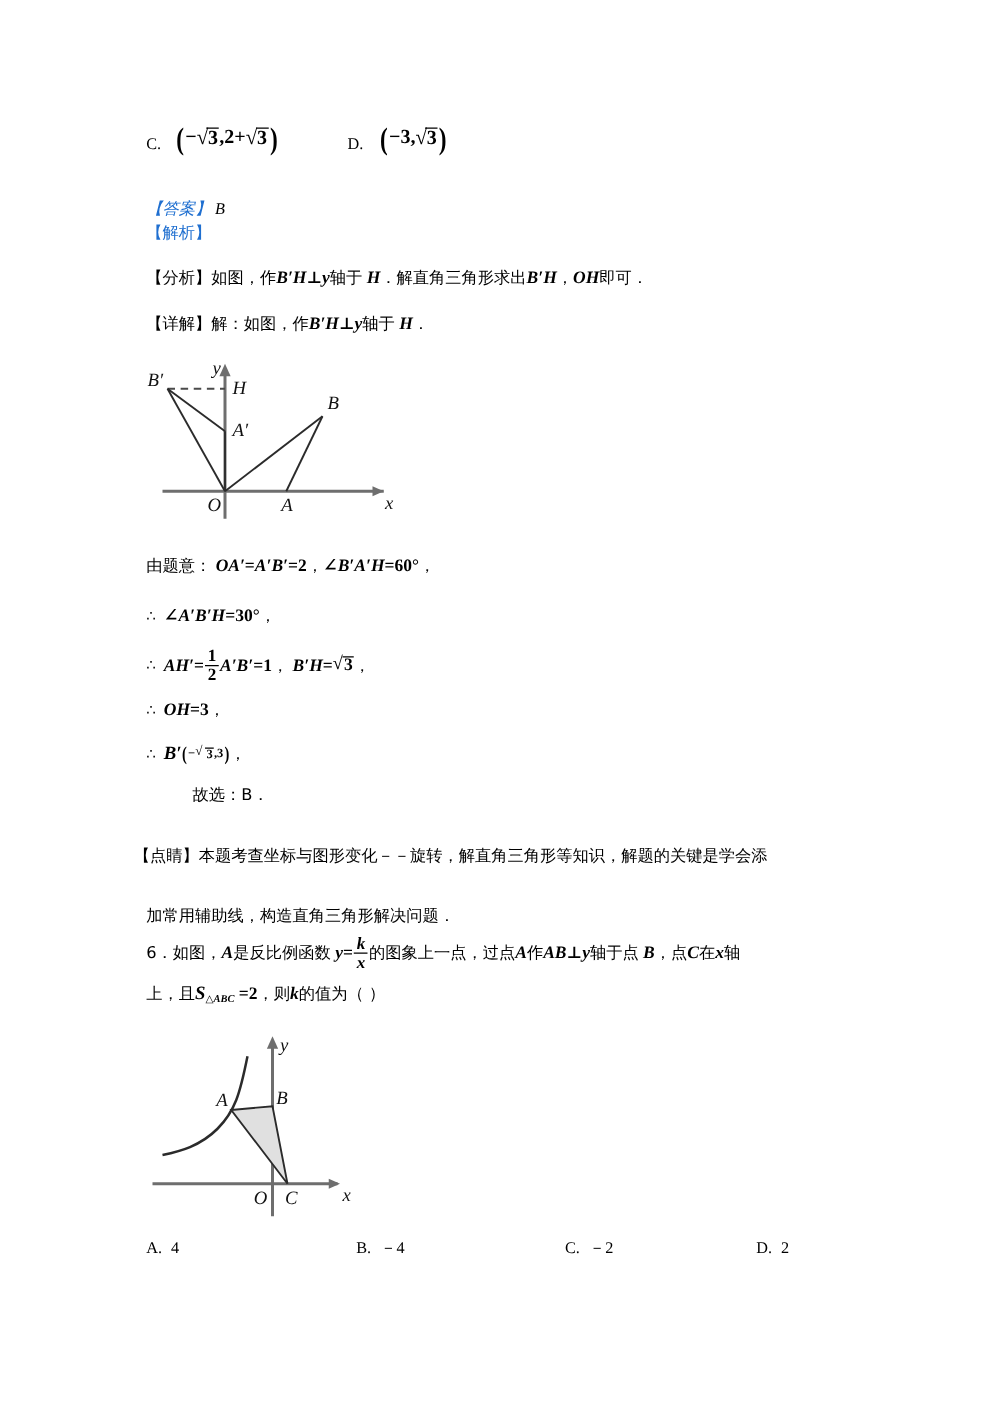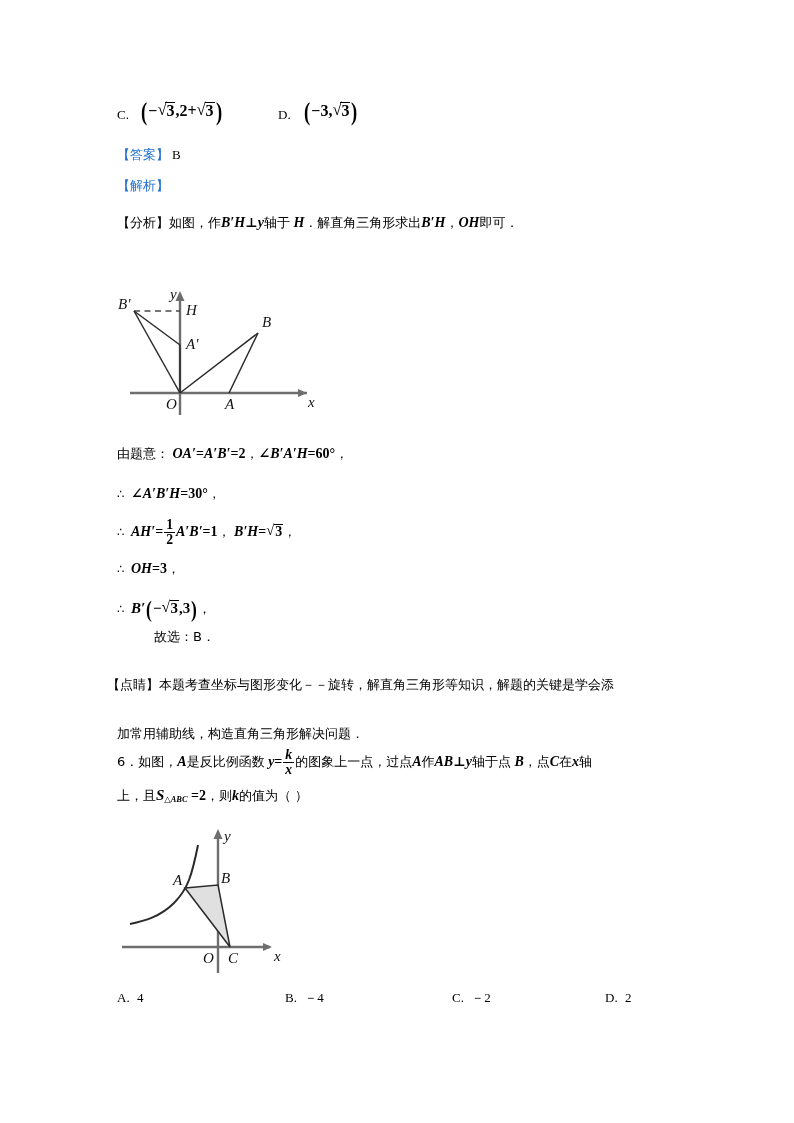--- a/index.html
+++ b/index.html
@@ -157,32 +157,35 @@
 
   <div class="line" style="left:278px; top:105px;">
     <span class="opt-label">D.</span>
   </div>
   <div class="line" style="left:303px; top:93px; font-size:16px;">
     <span class="paren">
       <span class="pL">(</span><span class="mo">−</span><span class="mn">3</span><span class="mo">,</span><span class="sqrt mn"><span class="rad">3</span></span><span class="pR">)</span>
     </span>
   </div>
 
-  <div class="line" style="left:117px; top:145px;">
+  <div class="line" style="left:117px; top:157px;font-style:italic;">
     <span class="cn blue">【答案】</span><span class="opt-label" style="margin-left:3px;">B</span>
   </div>
 
   <div class="line" style="left:117px; top:176px;">
     <span class="cn blue">【解析】</span>
   </div>
 
   <div class="line" style="left:117px; top:212px;text-align:center;">
     <span class="cn">【分析】</span><span class="cn">如图，作</span><span class="mi" style="font-size:14px;">B′H</span><span class="mo" style="font-size:13px;">⊥</span><span class="mi" style="font-size:14px;">y</span><span class="cn">轴于</span><span class="mi" style="font-size:14px;">&nbsp;H</span><span class="cn">．解直角三角形求出</span><span class="mi" style="font-size:14px;">B′H</span><span class="cn">，</span><span class="mi" style="font-size:14px;">OH</span><span class="cn">即可．</span>
   </div>
 
+  <div class="line" style="left:117px; top:249px;">
+    <span class="cn">【详解】</span><span class="cn">解：如图，作</span><span class="mi" style="font-size:14px;">B′H</span><span class="mo" style="font-size:13px;">⊥</span><span class="mi" style="font-size:14px;">y</span><span class="cn">轴于</span><span class="mi" style="font-size:14px;">&nbsp;H</span><span class="cn">．</span>
+  </div>
 
   <div class="figure" style="left:112px; top:283px;">
     <svg width="220" height="135" viewBox="0 0 220 135">
 
       <line class="axis" x1="18" y1="110" x2="195" y2="110"></line>
       <polygon points="195,110 186,106 186,114" fill="#6e6e6e"></polygon>
 
       <line class="axis" x1="68" y1="132" x2="68" y2="12"></line>
       <polygon points="68,8 63.5,18 72.5,18" fill="#6e6e6e"></polygon>
 
@@ -216,21 +219,21 @@
 
   <div class="line" style="left:117px; top:518px;">
     <span class="therefore">∴</span><span class="mi" style="font-size:14px;">AH′</span><span class="mo" style="font-size:14px;">=</span><span class="frac" style="font-size:14px;"><span class="num mn">1</span><span class="den mn">2</span></span><span class="mi" style="font-size:14px;">A′B′</span><span class="mo" style="font-size:14px;">=</span><span class="mn" style="font-size:14px;">1</span><span class="cn">，</span><span class="mi" style="font-size:14px;">&nbsp;B′H</span><span class="mo" style="font-size:14px;">=</span><span class="sqrt mn" style="font-size:14px;"><span class="rad">3</span></span><span class="cn">，</span>
   </div>
 
   <div class="line" style="left:117px; top:558px;">
     <span class="therefore">∴</span><span class="mi" style="font-size:14px;">OH</span><span class="mo" style="font-size:14px;">=</span><span class="mn" style="font-size:14px;">3</span><span class="cn">，</span>
   </div>
 
   <div class="line" style="left:117px; top:592px;">
-    <span class="therefore">∴</span><span class="mi" style="font-size:15px;">B′</span><span class="paren" style="font-size:15px;"><span class="pL">(</span><span class="mo">−</span><span class="sqrt mn"><span class="rad">3</span></span><span class="mo">,</span><span class="mn">3</span><span class="pR">)</span></span><span class="cn">，</span>
+    <span class="therefore">∴</span><span class="mi" style="font-size:15px;">B′</span><span class="paren" style="font-size:10px;"><span class="pL">(</span><span class="mo">−</span><span class="sqrt mn"><span class="rad">3</span></span><span class="mo">,</span><span class="mn">3</span><span class="pR">)</span></span><span class="cn">，</span>
   </div>
 
   <div class="line cn" style="left:117px; top:627px;margin-left:37px;">故选：B．</div>
 
   <div class="line" style="left:107px; top:655px;margin-top:20px;">
     <span class="cn">【点睛】</span><span class="cn">本题考查坐标与图形变化－－旋转，解直角三角形等知识，解题的关键是学会添</span>
   </div>
   <div class="line cn" style="left:117px; top:724px;">加常用辅助线，构造直角三角形解决问题．</div>
 
   <div class="line" style="left:117px; top:748px;">

